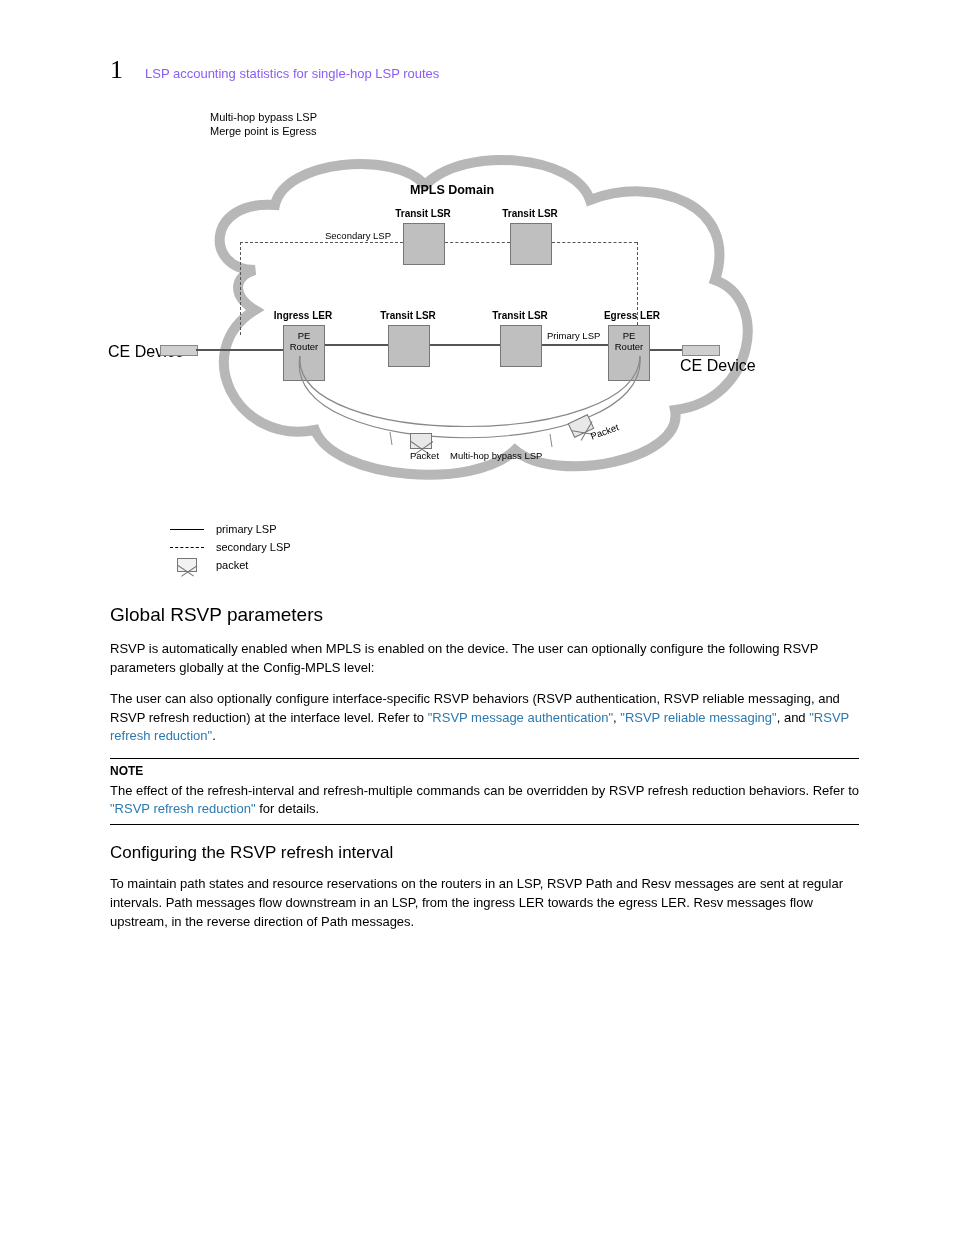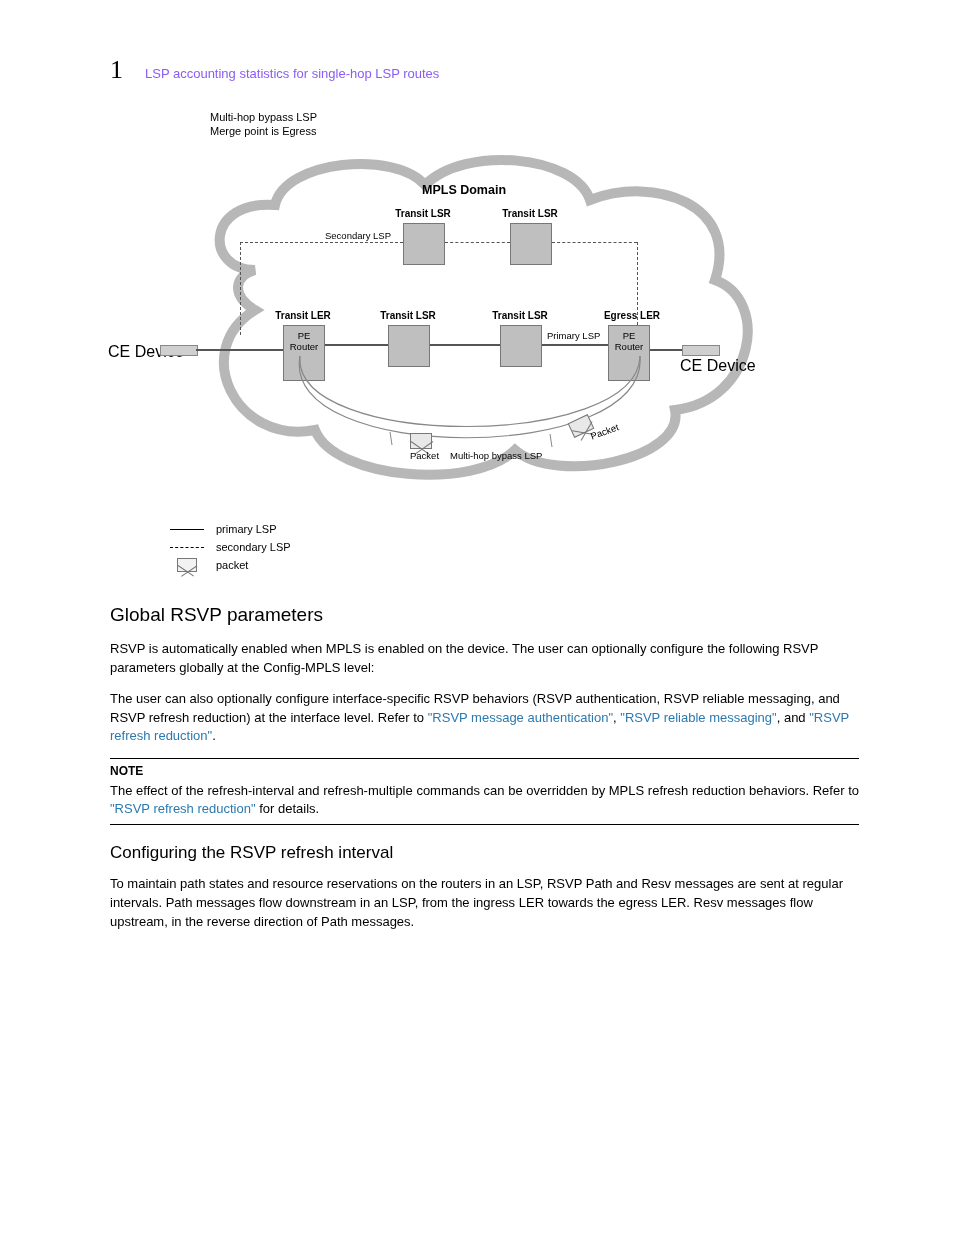--- a/index.html
+++ b/index.html
@@ -49,21 +49,21 @@
     width: 565px;
     height: 330px;
   }
   .cloud path {
     stroke: #b7b7b7;
     stroke-width: 10;
     fill: none;
   }
   .domain-label {
     position: absolute;
-    left: 332px;
+    left: 320px;
     top: 63px;
     font-size: 12.5px;
     font-weight: bold;
   }
   .router {
     position: absolute;
     width: 42px;
     height: 42px;
     background: #bfbfbf;
     border: 1.5px solid #777;
@@ -269,21 +269,21 @@
       <div class="router" style="left:420px;top:103px;"></div>
 
       <div class="small-label" style="left:235px;top:110px;">Secondary LSP</div>
 
       <div class="dashed-h" style="left:150px;top:122px;width:163px;"></div>
       <div class="dashed-h" style="left:355px;top:122px;width:65px;"></div>
       <div class="dashed-h" style="left:462px;top:122px;width:85px;"></div>
       <div class="dashed-v" style="left:150px;top:122px;height:93px;"></div>
       <div class="dashed-v" style="left:547px;top:122px;height:93px;"></div>
 
-      <div class="router-label" style="left:178px;top:190px;">Transit LER</div>
+      <div class="router-label" style="left:178px;top:190px;">Ingress LER</div>
       <div class="router tall" style="left:193px;top:205px;"></div>
       <div class="router-sub" style="left:193px;top:210px;text-align:center;width:42px;line-height:1.2;">
         <span>PE Router</span>
       </div>
 
       <div class="router-label" style="left:283px;top:190px;">Transit LSR</div>
       <div class="router" style="left:298px;top:205px;"></div>
 
       <div class="router-label" style="left:395px;top:190px;">Transit LSR</div>
       <div class="router" style="left:410px;top:205px;"></div>
@@ -351,20 +351,20 @@
 
   <p class="body">RSVP is automatically enabled when MPLS is enabled on the device. The user can optionally configure the following RSVP parameters globally at the Config-MPLS level:</p>
 
 
   <p class="body">
     <span>The user can also optionally configure interface-specific RSVP behaviors (RSVP authentication, RSVP reliable messaging, and RSVP refresh reduction) at the interface level. Refer to </span><a class="link">"RSVP message authentication"</a><span>, </span><a class="link">"RSVP reliable messaging"</a><span>, and </span><a class="link">"RSVP refresh reduction"</a><span>.</span>
   </p>
 
   <div class="note-block">
     <div class="note-head">NOTE</div>
-    <span>The effect of the refresh-interval and refresh-multiple commands can be overridden by MPLS refresh reduction behaviors. Refer to </span><a class="link">"RSVP refresh reduction"</a><span> for details.</span>
+    <span>The effect of the refresh-interval and refresh-multiple commands can be overridden by RSVP refresh reduction behaviors. Refer to </span><a class="link">"RSVP refresh reduction"</a><span> for details.</span>
   </div>
 
   <h3 class="subsection">Configuring the RSVP refresh interval</h3>
 
   <p class="body">To maintain path states and resource reservations on the routers in an LSP, RSVP Path and Resv messages are sent at regular intervals. Path messages flow downstream in an LSP, from the ingress LER towards the egress LER. Resv messages flow upstream, in the reverse direction of Path messages.</p>
 
 </div>
 
 </body></html>

